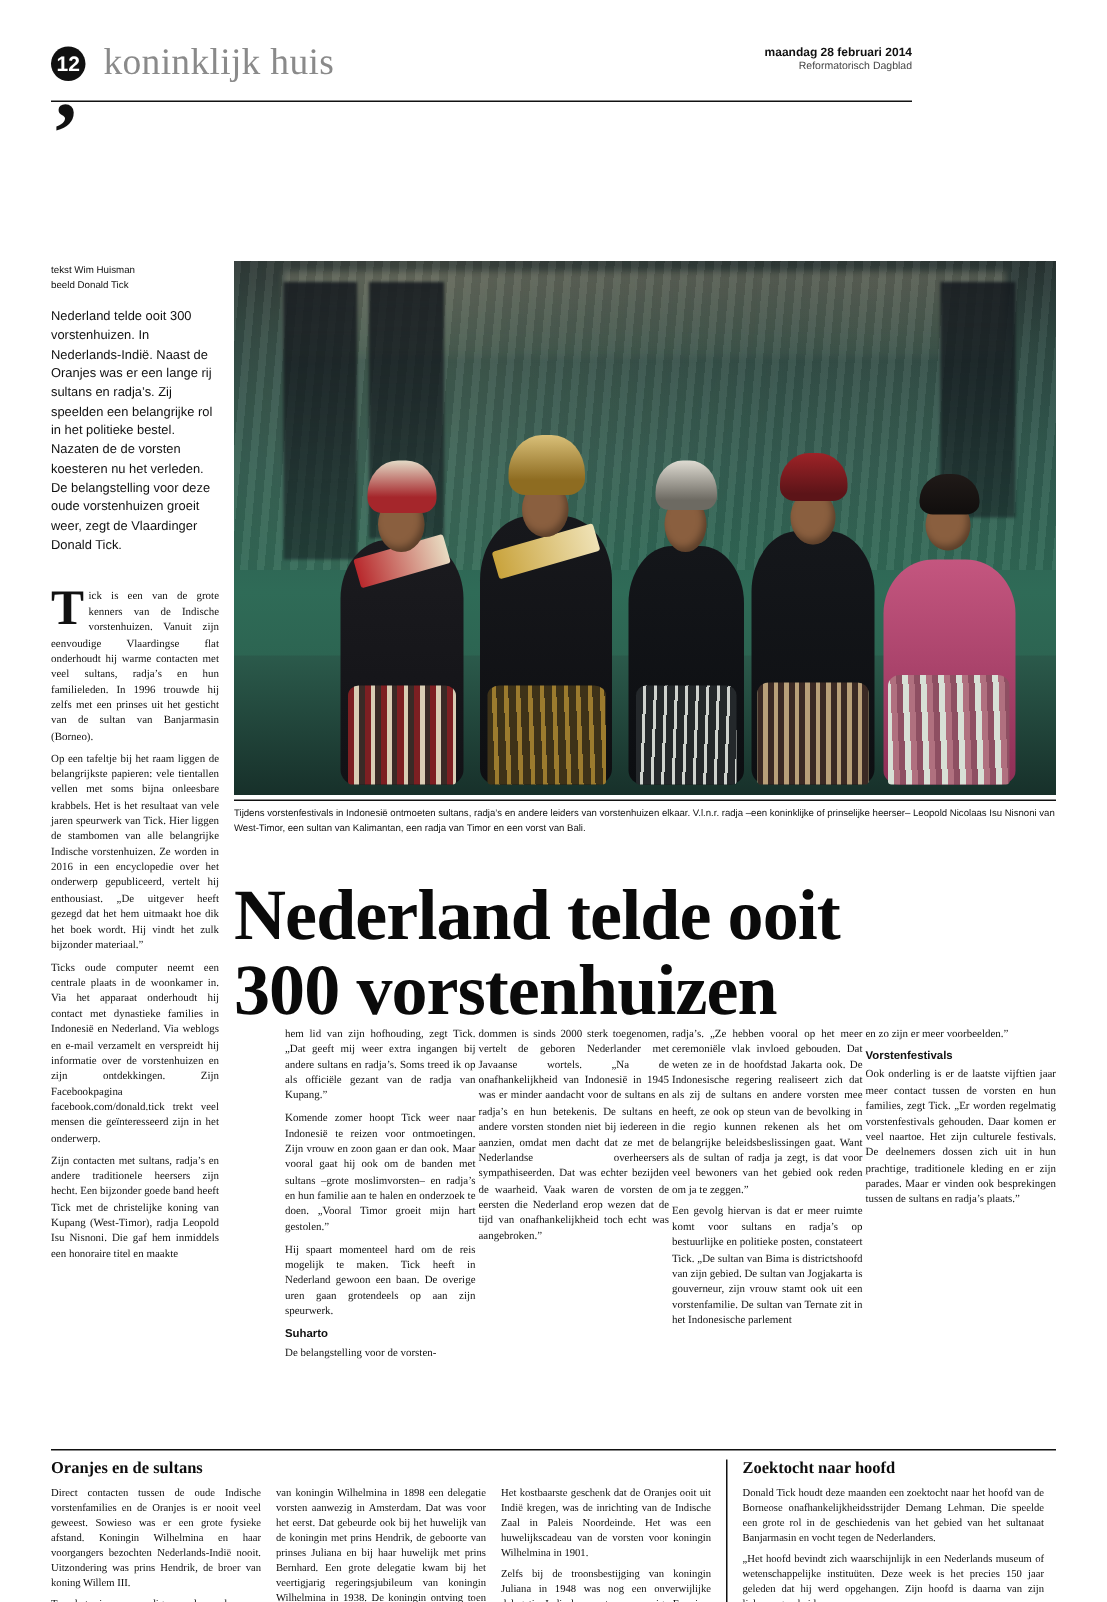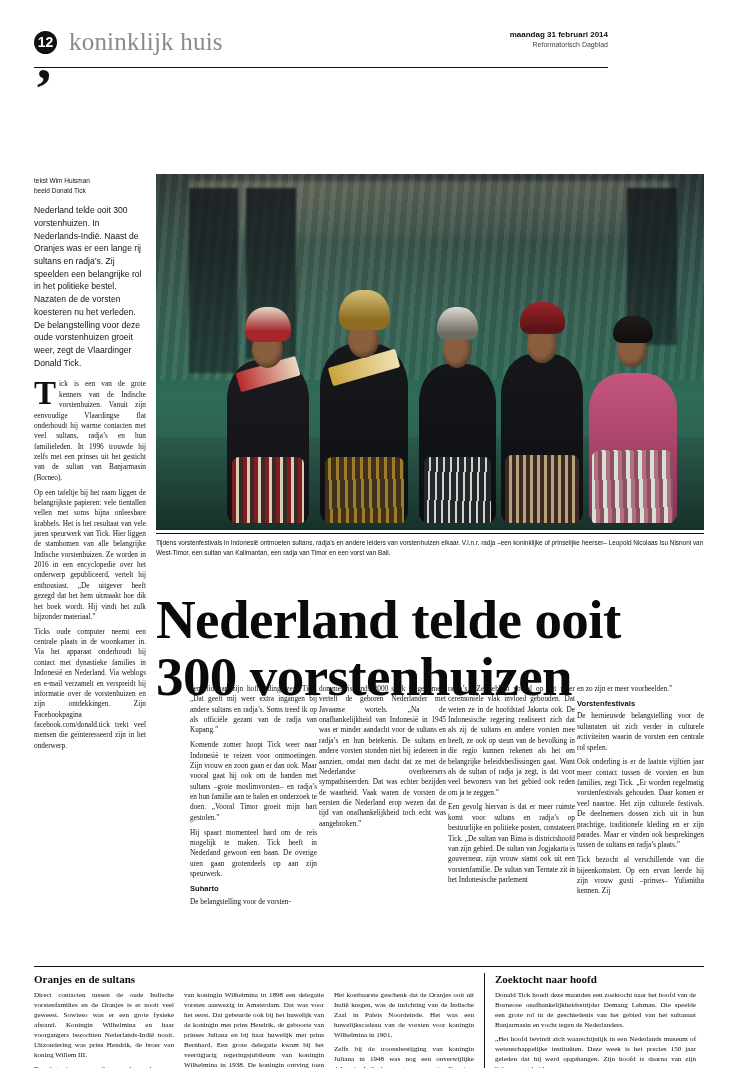--- a/index.html
+++ b/index.html
@@ -87,21 +87,21 @@
     font-size: 6.5px;
     line-height: 1.55;
     color: #111;
     margin-bottom: 8px;
   }
   .standfirst {
     font-family: "Liberation Sans", sans-serif;
     font-size: 8.6px;
     line-height: 1.48;
     color: #111;
-    margin-bottom: 10px;
+    margin-bottom: 23px;
   }
   .left-body {
     font-size: 7.3px;
     line-height: 1.42;
     text-align: justify;
     color: #111;
   }
   .left-body p { margin: 0 0 4.5px 0; }
 
   .dropcap-para { position: relative; }
@@ -199,21 +199,21 @@
     border-radius: 10% 10% 3% 3%;
   }
 
   
   .headline {
     position: absolute;
     left: 122px; top: 468px;
     width: 548px;
     font-family: "Liberation Serif", serif;
     font-weight: bold;
-    font-size: 55px;
+    font-size: 48px;
     line-height: 1.04;
     letter-spacing: -0.6px;
     color: #0a0a0a;
   }
 
   
   .main-cols {
     position: absolute;
     left: 122px; top: 598px;
     width: 548px;
@@ -277,40 +277,41 @@
 </style>
 </head>
 <body>
 
 <div class="page">
 
   <div class="masthead">
     <span class="page-number">12</span>
     <span class="section-title">koninklijk huis</span>
     <div class="masthead-right">
-      <div class="masthead-date">maandag 31 februari 2014</div>
+      <div class="masthead-date">maandag 28 februari 2014</div>
       <div class="masthead-paper">Reformatorisch Dagblad</div>
     </div>
   </div>
 
   <div class="comma-mark">’</div>
 
   <div class="content">
 
     <div class="left-col">
       <div class="credits" style="white-space:pre-line;">tekst Wim Huisman
 beeld Donald Tick</div>
       <div class="standfirst">Nederland telde ooit 300 vorstenhuizen. In Nederlands-Indië. Naast de Oranjes was er een lange rij sultans en radja’s. Zij speelden een belangrijke rol in het politieke bestel. Nazaten de de vorsten koesteren nu het verleden. De belangstelling voor deze oude vorstenhuizen groeit weer, zegt de Vlaardinger Donald Tick.</div>
       <div class="left-body">
         <p class="dropcap-para">
           <span class="dropcap">T</span>
           <span>ick is een van de grote kenners van de Indische vorstenhuizen. Vanuit zijn eenvoudige Vlaardingse flat onderhoudt hij warme contacten met veel sultans, radja’s en hun familieleden. In 1996 trouwde hij zelfs met een prinses uit het gesticht van de sultan van Banjarmasin (Borneo).</span>
         </p>
         <p>Op een tafeltje bij het raam liggen de belangrijkste papieren: vele tientallen vellen met soms bijna onleesbare krabbels. Het is het resultaat van vele jaren speurwerk van Tick. Hier liggen de stambomen van alle belangrijke Indische vorstenhuizen. Ze worden in 2016 in een encyclopedie over het onderwerp gepubliceerd, vertelt hij enthousiast. „De uitgever heeft gezegd dat het hem uitmaakt hoe dik het boek wordt. Hij vindt het zulk bijzonder materiaal.”</p>
         <p>Ticks oude computer neemt een centrale plaats in de woonkamer in. Via het apparaat onderhoudt hij contact met dynastieke families in Indonesië en Nederland. Via weblogs en e-mail verzamelt en verspreidt hij informatie over de vorstenhuizen en zijn ontdekkingen. Zijn Facebookpagina facebook.com/donald.tick trekt veel mensen die geïnteresseerd zijn in het onderwerp.</p>
+        <p>Zijn contacten met sultans, radja’s en andere traditionele heersers zijn hecht. Een bijzonder goede band heeft Tick met de christelijke koning van Kupang (West-Timor), radja Leopold Isu Nisnoni. Die gaf hem inmiddels een honoraire titel en maakte</p>
       </div>
     </div>
 
     <div class="photo-wrap">
       <div class="photo">
         <div class="bg-wall"></div>
         <div class="bg-banner"></div>
         <div class="bg-drape"></div>
         <div class="bg-standing s1"></div>
         <div class="bg-standing s2"></div>
@@ -377,23 +378,21 @@
       </div>
 
       <div class="col">
         <p>radja’s. „Ze hebben vooral op het meer ceremoniële vlak invloed gebouden. Dat weten ze in de hoofdstad Jakarta ook. De Indonesische regering realiseert zich dat als zij de sultans en andere vorsten mee heeft, ze ook op steun van de bevolking in die regio kunnen rekenen als het om belangrijke beleidsbeslissingen gaat. Want als de sultan of radja ja zegt, is dat voor veel bewoners van het gebied ook reden om ja te zeggen.”</p>
         <p>Een gevolg hiervan is dat er meer ruimte komt voor sultans en radja’s op bestuurlijke en politieke posten, constateert Tick. „De sultan van Bima is districtshoofd van zijn gebied. De sultan van Jogjakarta is gouverneur, zijn vrouw stamt ook uit een vorstenfamilie. De sultan van Ternate zit in het Indonesische parlement</p>
       </div>
 
       <div class="col">
         <p>en zo zijn er meer voorbeelden.”</p>
         <div class="subhead">Vorstenfestivals</div>
-        <p>De hernieuwde belangstelling voor de sultanaten uit zich verder in culturele activiteiten waarin de vorsten een centrale rol spelen.</p>
         <p>Ook onderling is er de laatste vijftien jaar meer contact tussen de vorsten en hun families, zegt Tick. „Er worden regelmatig vorstenfestivals gehouden. Daar komen er veel naartoe. Het zijn culturele festivals. De deelnemers dossen zich uit in hun prachtige, traditionele kleding en er zijn parades. Maar er vinden ook besprekingen tussen de sultans en radja’s plaats.”</p>
-        <p>Tick bezocht al verschillende van die bijeenkomsten. Op een ervan leerde hij zijn vrouw gusti –prinses– Yulianitha kennen. Zij</p>
       </div>
     </div>
 
     <div class="bottom">
       <div class="bottom-inner">
         <div class="bottom-left">
           <h2 class="bottom-title">Oranjes en de sultans</h2>
           <div class="bottom-cols">
             <div class="bcol">
               <p>Direct contacten tussen de oude Indische vorstenfamilies en de Oranjes is er nooit veel geweest. Sowieso was er een grote fysieke afstand. Koningin Wilhelmina en haar voorgangers bezochten Nederlands-Indië nooit. Uitzondering was prins Hendrik, de broer van koning Willem III.</p>

